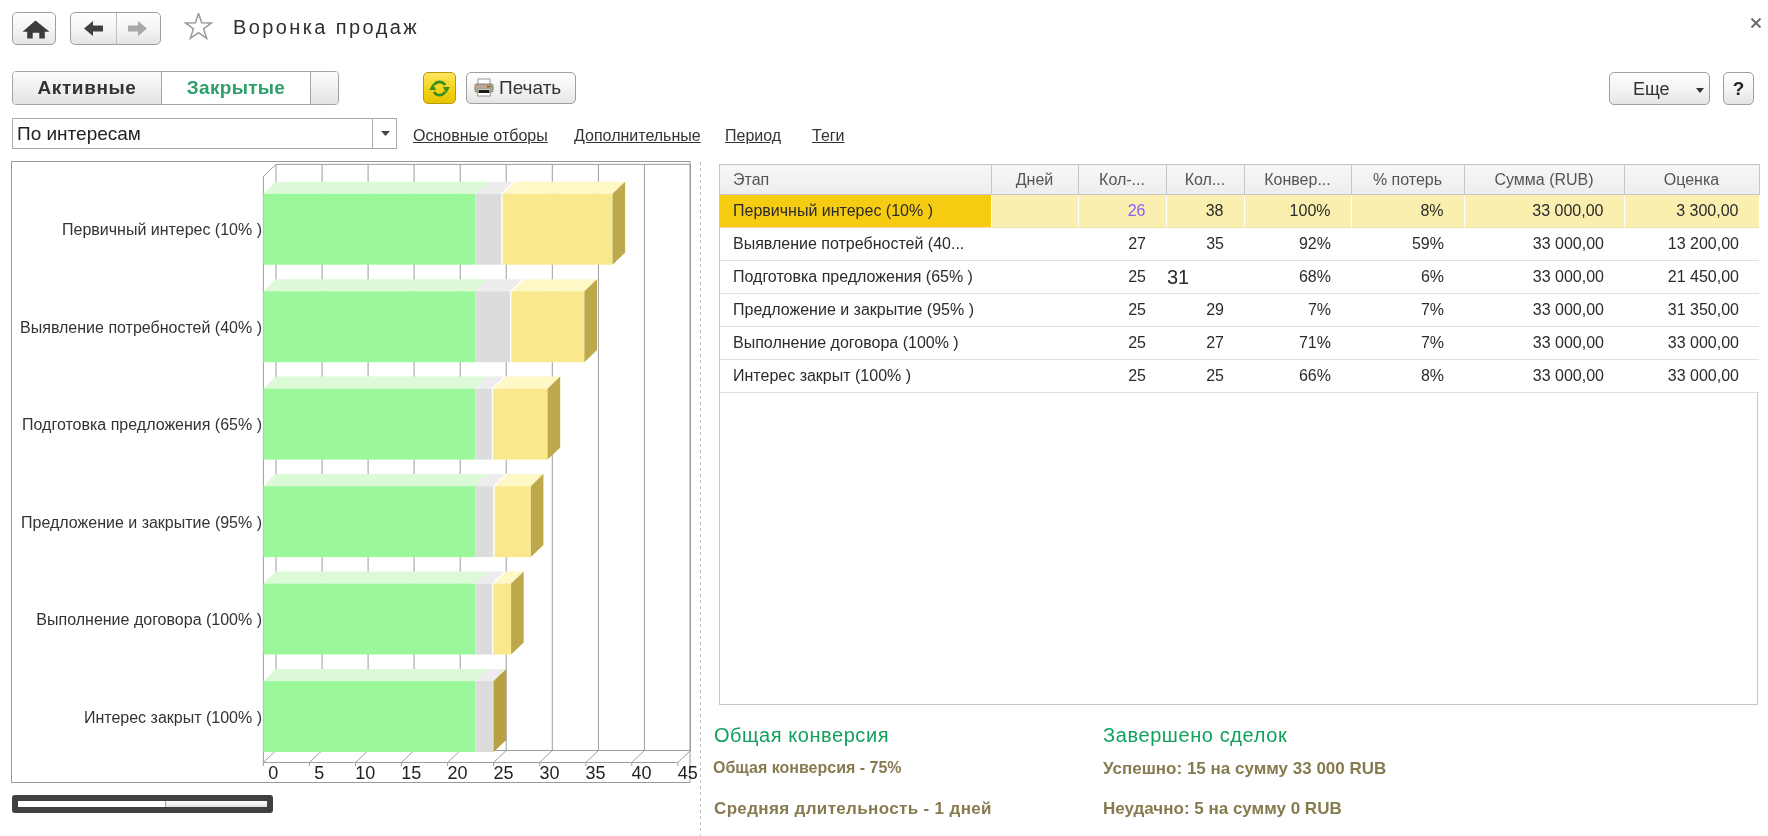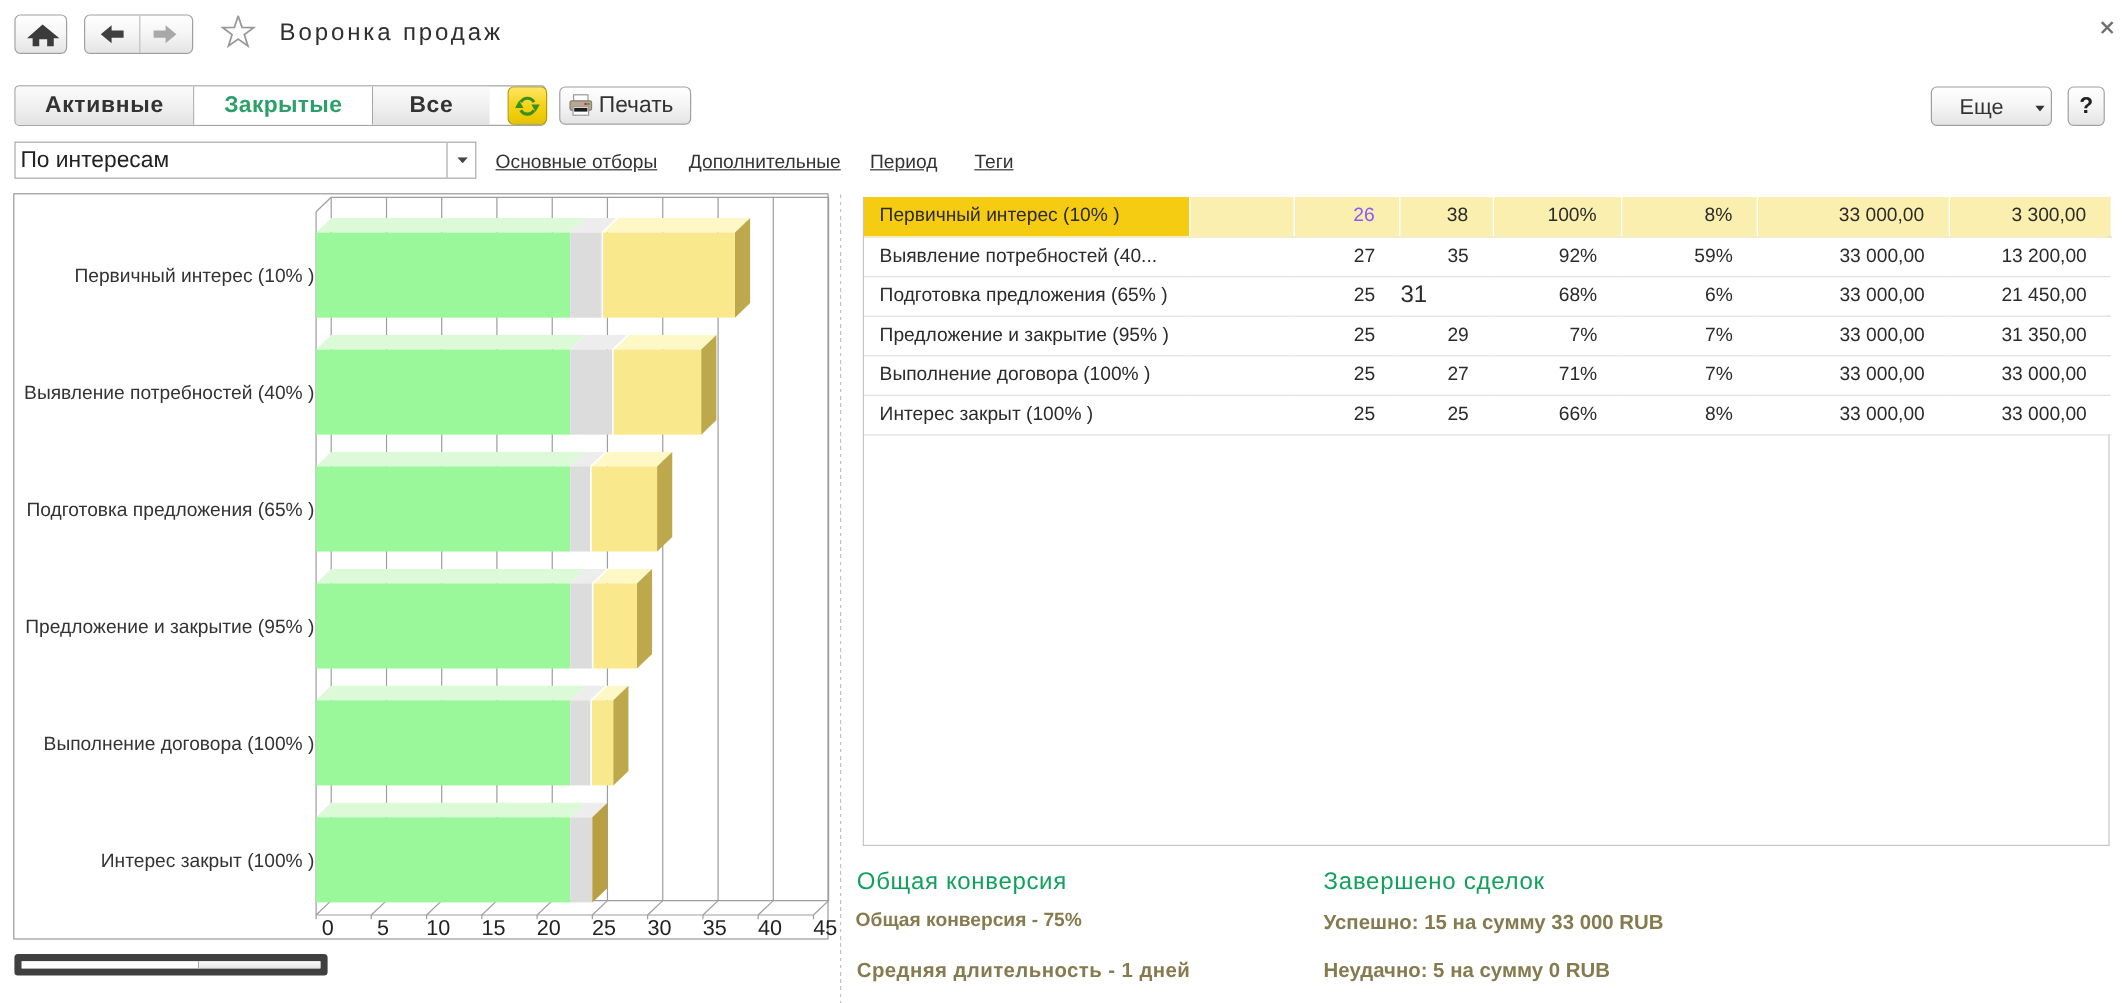--- a/index.html
+++ b/index.html
@@ -26,21 +26,21 @@
   </svg>
 </div>
 <svg class="abs" style="left:184px;top:13px;" width="29" height="29" viewBox="0 0 29 29">
   <path d="M14.50 0.40 L11.33 9.83 L1.38 9.94 L9.36 15.87 L6.39 25.36 L14.50 19.60 L22.61 25.36 L19.64 15.87 L27.62 9.94 L17.67 9.83 Z" fill="none" stroke="#999999" stroke-width="1.5" stroke-linejoin="miter"></path>
 </svg>
 <div class="abs" style="left:233px;top:16px;font-size:20px;letter-spacing:2.4px;color:#2f2f2f;">Воронка продаж</div>
 <svg class="abs" style="left:1750px;top:17px;" width="12" height="12" viewBox="0 0 12 12">
   <path d="M1.5 1.5 L10.5 10.5 M10.5 1.5 L1.5 10.5" stroke="#6e6e6e" stroke-width="2"></path>
 </svg>
 
-<div class="abs" style="left:12px;top:71px;width:443px;height:34px;border:1px solid #a5a5a5;border-radius:4px;box-sizing:border-box;overflow:hidden;display:flex;">
+<div class="abs" style="left:12px;top:71px;width:327px;height:34px;border:1px solid #a5a5a5;border-radius:4px;box-sizing:border-box;overflow:hidden;display:flex;">
   <div class="tabseg" style="width:149px;line-height:32px;font-size:19px;font-weight:bold;letter-spacing:0.6px;border-right:1px solid #a5a5a5;">Активные</div>
   <div class="tabseg sel" style="width:149px;line-height:32px;font-size:19px;font-weight:bold;letter-spacing:0.3px;color:#2da06a;border-right:1px solid #a5a5a5;">Закрытые</div>
   <div class="tabseg" style="width:97px;line-height:32px;font-size:19px;font-weight:bold;letter-spacing:0.6px;">Все</div>
 </div>
 <div class="abs" style="left:423px;top:72px;width:33px;height:32px;border:1px solid #b69b00;border-radius:5px;background:linear-gradient(#ffe565,#f5d319 50%,#e7c400);box-sizing:border-box;">
   <svg width="31" height="30" viewBox="0 0 31 30">
     <g fill="none" stroke="#3a8f1d" stroke-width="2.7">
       <path d="M10.0 12.1 A6.3 6.3 0 0 1 21.0 12.1"></path>
       <path d="M21.0 18.9 A6.3 6.3 0 0 1 10.0 18.9"></path>
     </g>
@@ -200,20 +200,30 @@
         <col style="width:271px">
         <col style="width:87px">
         <col style="width:88px">
         <col style="width:78px">
         <col style="width:107px">
         <col style="width:113px">
         <col style="width:160px">
         <col style="width:135px">
       </colgroup>
 <tbody>
+        <tr style="height:30px;">
+<td style="background:linear-gradient(#f7f7f7,#ededed);border:1px solid #c6c6c6;border-left:none;font-size:16px;color:#555;text-align:left;padding-left:13px;box-sizing:border-box;overflow:hidden;white-space:nowrap;">Этап</td>
+<td style="background:linear-gradient(#f7f7f7,#ededed);border:1px solid #c6c6c6;border-left:1px solid #c6c6c6;font-size:16px;color:#555;text-align:center;box-sizing:border-box;overflow:hidden;white-space:nowrap;">Дней</td>
+<td style="background:linear-gradient(#f7f7f7,#ededed);border:1px solid #c6c6c6;border-left:1px solid #c6c6c6;font-size:16px;color:#555;text-align:center;box-sizing:border-box;overflow:hidden;white-space:nowrap;">Кол-...</td>
+<td style="background:linear-gradient(#f7f7f7,#ededed);border:1px solid #c6c6c6;border-left:1px solid #c6c6c6;font-size:16px;color:#555;text-align:center;box-sizing:border-box;overflow:hidden;white-space:nowrap;">Кол...</td>
+<td style="background:linear-gradient(#f7f7f7,#ededed);border:1px solid #c6c6c6;border-left:1px solid #c6c6c6;font-size:16px;color:#555;text-align:center;box-sizing:border-box;overflow:hidden;white-space:nowrap;">Конвер...</td>
+<td style="background:linear-gradient(#f7f7f7,#ededed);border:1px solid #c6c6c6;border-left:1px solid #c6c6c6;font-size:16px;color:#555;text-align:center;box-sizing:border-box;overflow:hidden;white-space:nowrap;">% потерь</td>
+<td style="background:linear-gradient(#f7f7f7,#ededed);border:1px solid #c6c6c6;border-left:1px solid #c6c6c6;font-size:16px;color:#555;text-align:center;box-sizing:border-box;overflow:hidden;white-space:nowrap;">Сумма (RUB)</td>
+<td style="background:linear-gradient(#f7f7f7,#ededed);border:1px solid #c6c6c6;border-left:1px solid #c6c6c6;font-size:16px;color:#555;text-align:center;box-sizing:border-box;overflow:hidden;white-space:nowrap;">Оценка</td>
+</tr>
 <tr style="height:33px;">
 <td style="background:#f6cc12;border-bottom:1px solid #ece0a4;border-right:1px solid #fff;font-size:16px;color:#2b2b2b;text-align:left;padding-left:13px;box-sizing:border-box;overflow:hidden;white-space:nowrap;">Первичный интерес (10% )</td>
 <td style="background:#faefae;border-bottom:1px solid #ece0a4;border-right:1px solid #fff;font-size:16px;color:#2b2b2b;text-align:right;padding-right:20px;box-sizing:border-box;overflow:hidden;white-space:nowrap;"></td>
 <td style="background:#faefae;border-bottom:1px solid #ece0a4;border-right:1px solid #fff;font-size:16px;color:#8b5cf6;text-align:right;padding-right:20px;box-sizing:border-box;overflow:hidden;white-space:nowrap;">26</td>
 <td style="background:#faefae;border-bottom:1px solid #ece0a4;border-right:1px solid #fff;font-size:16px;color:#2b2b2b;text-align:right;padding-right:20px;box-sizing:border-box;overflow:hidden;white-space:nowrap;">38</td>
 <td style="background:#faefae;border-bottom:1px solid #ece0a4;border-right:1px solid #fff;font-size:16px;color:#2b2b2b;text-align:right;padding-right:20px;box-sizing:border-box;overflow:hidden;white-space:nowrap;">100%</td>
 <td style="background:#faefae;border-bottom:1px solid #ece0a4;border-right:1px solid #fff;font-size:16px;color:#2b2b2b;text-align:right;padding-right:20px;box-sizing:border-box;overflow:hidden;white-space:nowrap;">8%</td>
 <td style="background:#faefae;border-bottom:1px solid #ece0a4;border-right:1px solid #fff;font-size:16px;color:#2b2b2b;text-align:right;padding-right:20px;box-sizing:border-box;overflow:hidden;white-space:nowrap;">33 000,00</td>
 <td style="background:#faefae;border-bottom:1px solid #ece0a4;border-right:1px solid #fff;font-size:16px;color:#2b2b2b;text-align:right;padding-right:20px;box-sizing:border-box;overflow:hidden;white-space:nowrap;">3 300,00</td>
 </tr>

